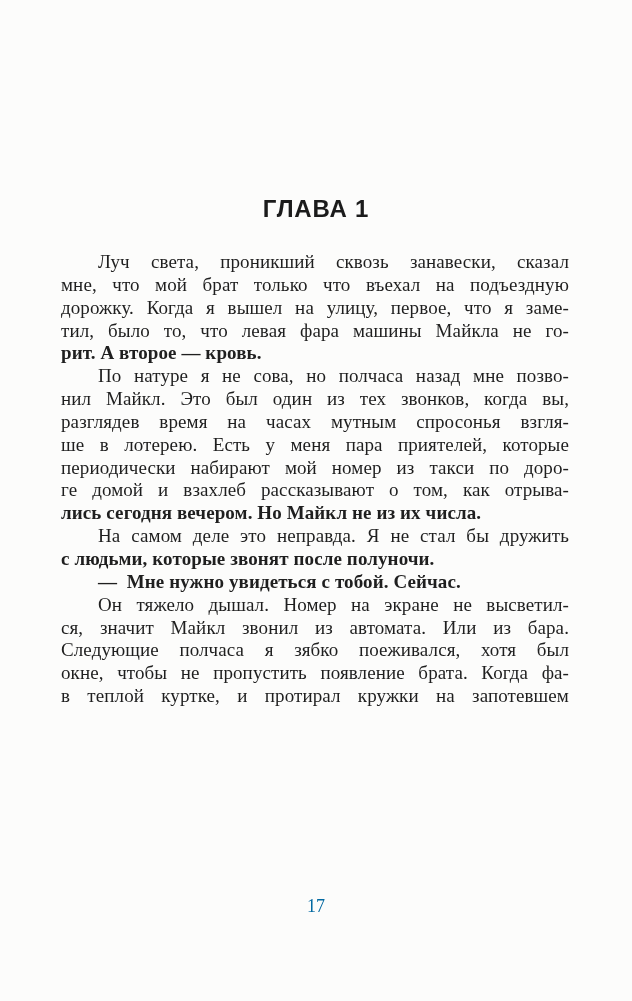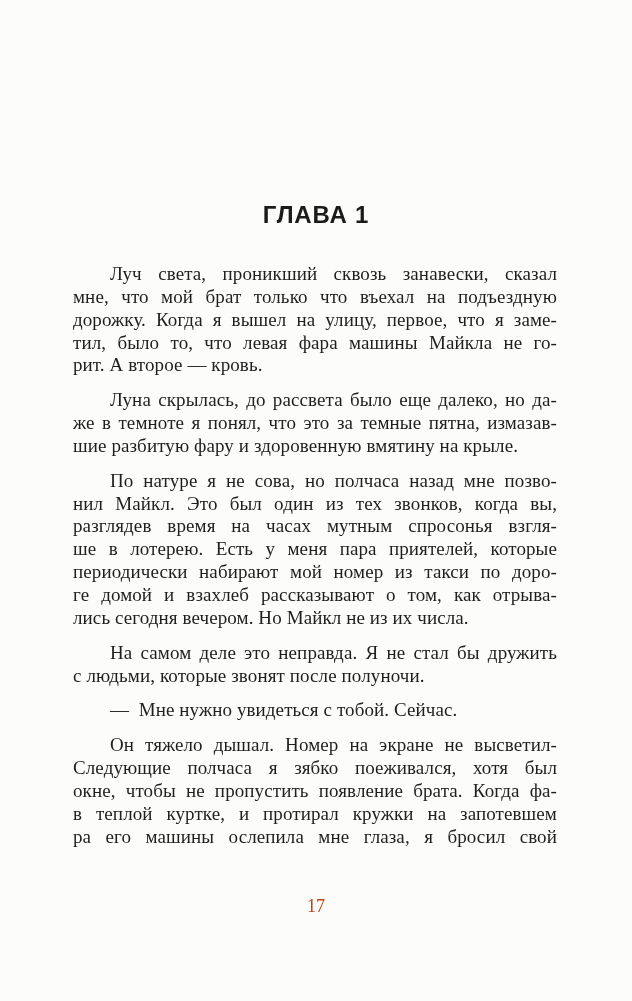--- a/index.html
+++ b/index.html
@@ -11,105 +11,101 @@
     position: relative;
     width: 632px;
     height: 1001px;
     background: #fcfcfb;
     overflow: hidden;
     font-family: "Liberation Serif", serif;
     color: #1f1f1f;
   }
   .chapter-title {
     position: absolute;
-    top: 201px;
+    top: 195px;
     left: 0;
     width: 100%;
     text-align: center;
     font-family: "Liberation Sans", sans-serif;
     font-weight: 700;
     font-size: 24px;
     letter-spacing: 0.8px;
     color: #1b1b1b;
   }
   .text-block {
     position: absolute;
     top: 251px;
     left: 61px;
     width: 508px;
     font-size: 19px;
     letter-spacing: 0.1px;
   }
   .paragraph {
-    margin: 12px;
+    margin: 0;
     padding: 0;
   }
   .line {
     height: 22.85px;
     line-height: 22.85px;
     text-align: justify;
     text-align-last: justify;
     overflow: hidden;
   }
   .line.first {
     text-indent: 37px;
   }
   .line.endpara {
     text-align-last: left;
+    font-weight: bold;
   }
   .page-number {
     position: absolute;
     top: 896px;
     left: 0;
     width: 100%;
     text-align: center;
     font-size: 18px;
-    color: #c2410c;
+    color: #0369a1;
   }
 </style>
 </head>
 <body>
 
 <div class="page">
 
   <div class="chapter-title">ГЛАВА 1</div>
 
   <div class="text-block">
       <div class="paragraph">
         <div class="line first">Луч света, проникший сквозь занавески, сказал</div>
         <div class="line">мне, что мой брат только что въехал на подъездную</div>
         <div class="line">дорожку. Когда я вышел на улицу, первое, что я заме-</div>
         <div class="line">тил, было то, что левая фара машины Майкла не го-</div>
         <div class="line endpara">рит. А второе — кровь.</div>
-      </div>
-      <div class="paragraph">
-        <div class="line first">Луна скрылась, до рассвета было еще далеко, но да-</div>
-        <div class="line">же в темноте я понял, что это за темные пятна, измазав-</div>
-        <div class="line endpara">шие разбитую фару и здоровенную вмятину на крыле.</div>
       </div>
       <div class="paragraph">
         <div class="line first">По натуре я не сова, но полчаса назад мне позво-</div>
         <div class="line">нил Майкл. Это был один из тех звонков, когда вы,</div>
         <div class="line">разглядев время на часах мутным спросонья взгля-</div>
         <div class="line">ше в лотерею. Есть у меня пара приятелей, которые</div>
         <div class="line">периодически набирают мой номер из такси по доро-</div>
         <div class="line">ге домой и взахлеб рассказывают о том, как отрыва-</div>
         <div class="line endpara">лись сегодня вечером. Но Майкл не из их числа.</div>
       </div>
       <div class="paragraph">
         <div class="line first">На самом деле это неправда. Я не стал бы дружить</div>
         <div class="line endpara">с людьми, которые звонят после полуночи.</div>
       </div>
       <div class="paragraph">
         <div class="line first endpara">— Мне нужно увидеться с тобой. Сейчас.</div>
       </div>
       <div class="paragraph">
         <div class="line first">Он тяжело дышал. Номер на экране не высветил-</div>
+        <div class="line">ся, значит Майкл звонил из автомата. Или из бара.</div>
         <div class="line">Следующие полчаса я зябко поеживался, хотя был</div>
         <div class="line">окне, чтобы не пропустить появление брата. Когда фа-</div>
         <div class="line">в теплой куртке, и протирал кружки на запотевшем</div>
-        <div class="line">ра его машины ослепила мне глаза, я бросил свой</div>
       </div>
     </div>
 
   <div class="page-number">17</div>
 
 </div>
 
 </body></html>

